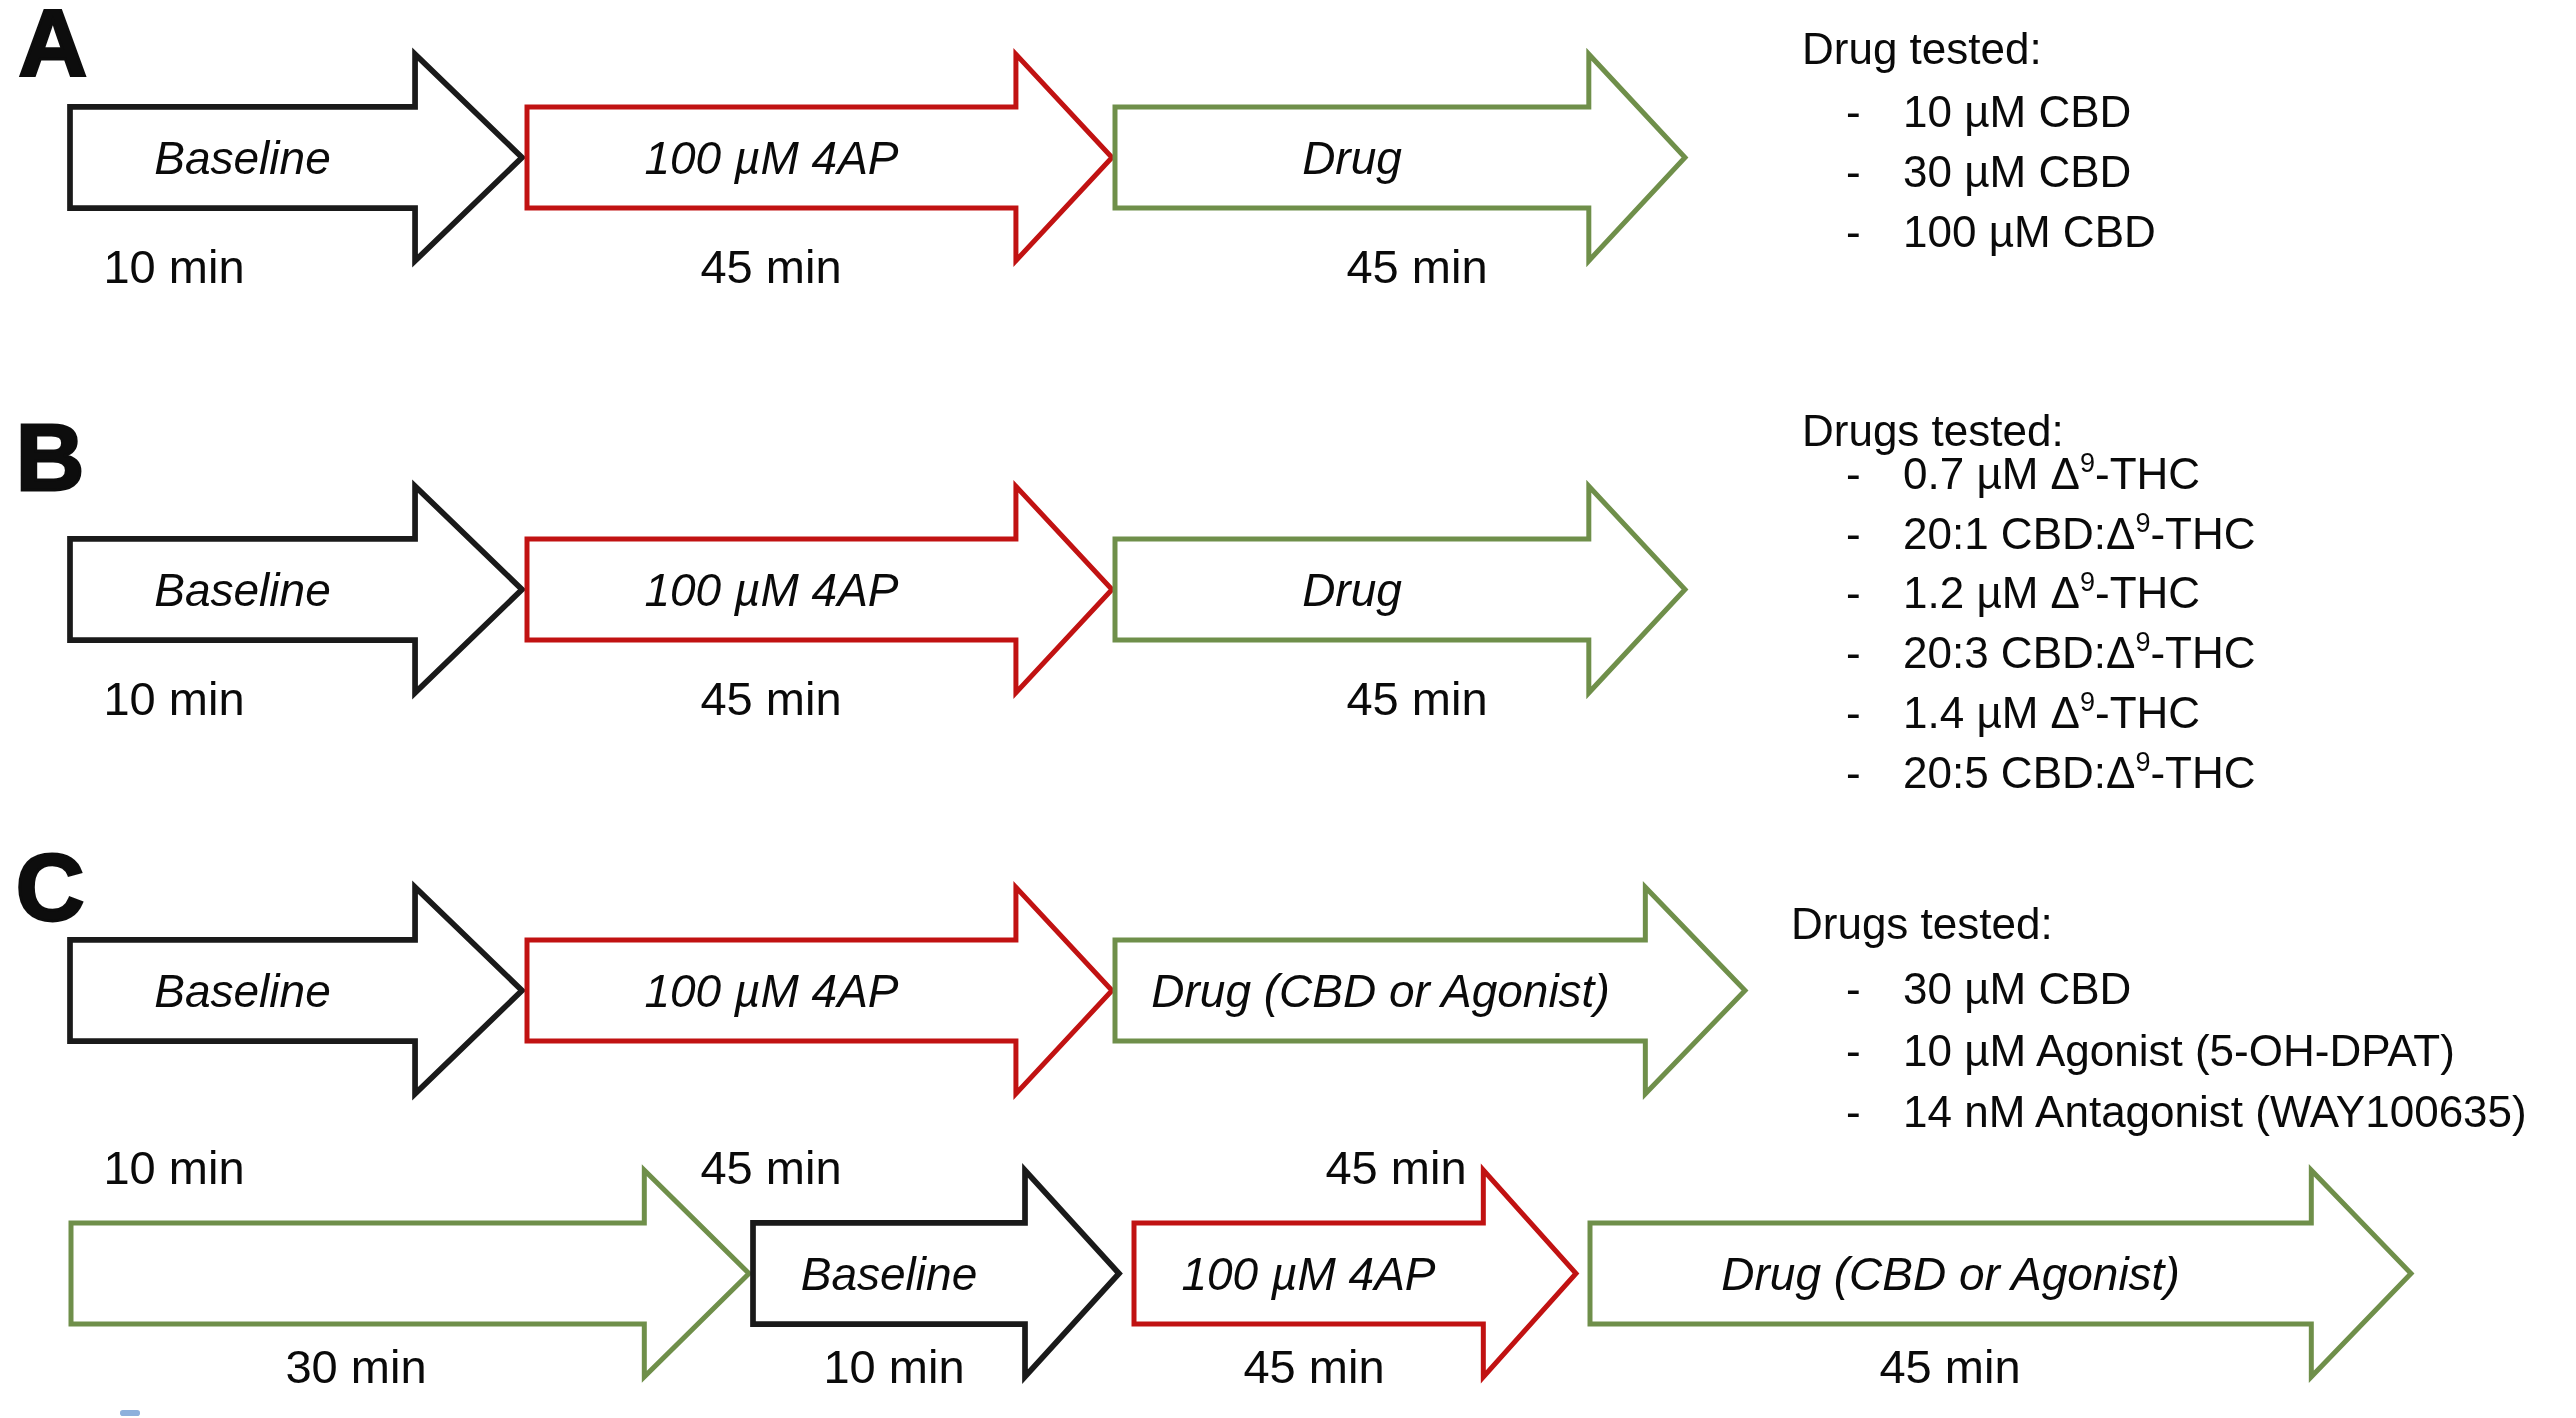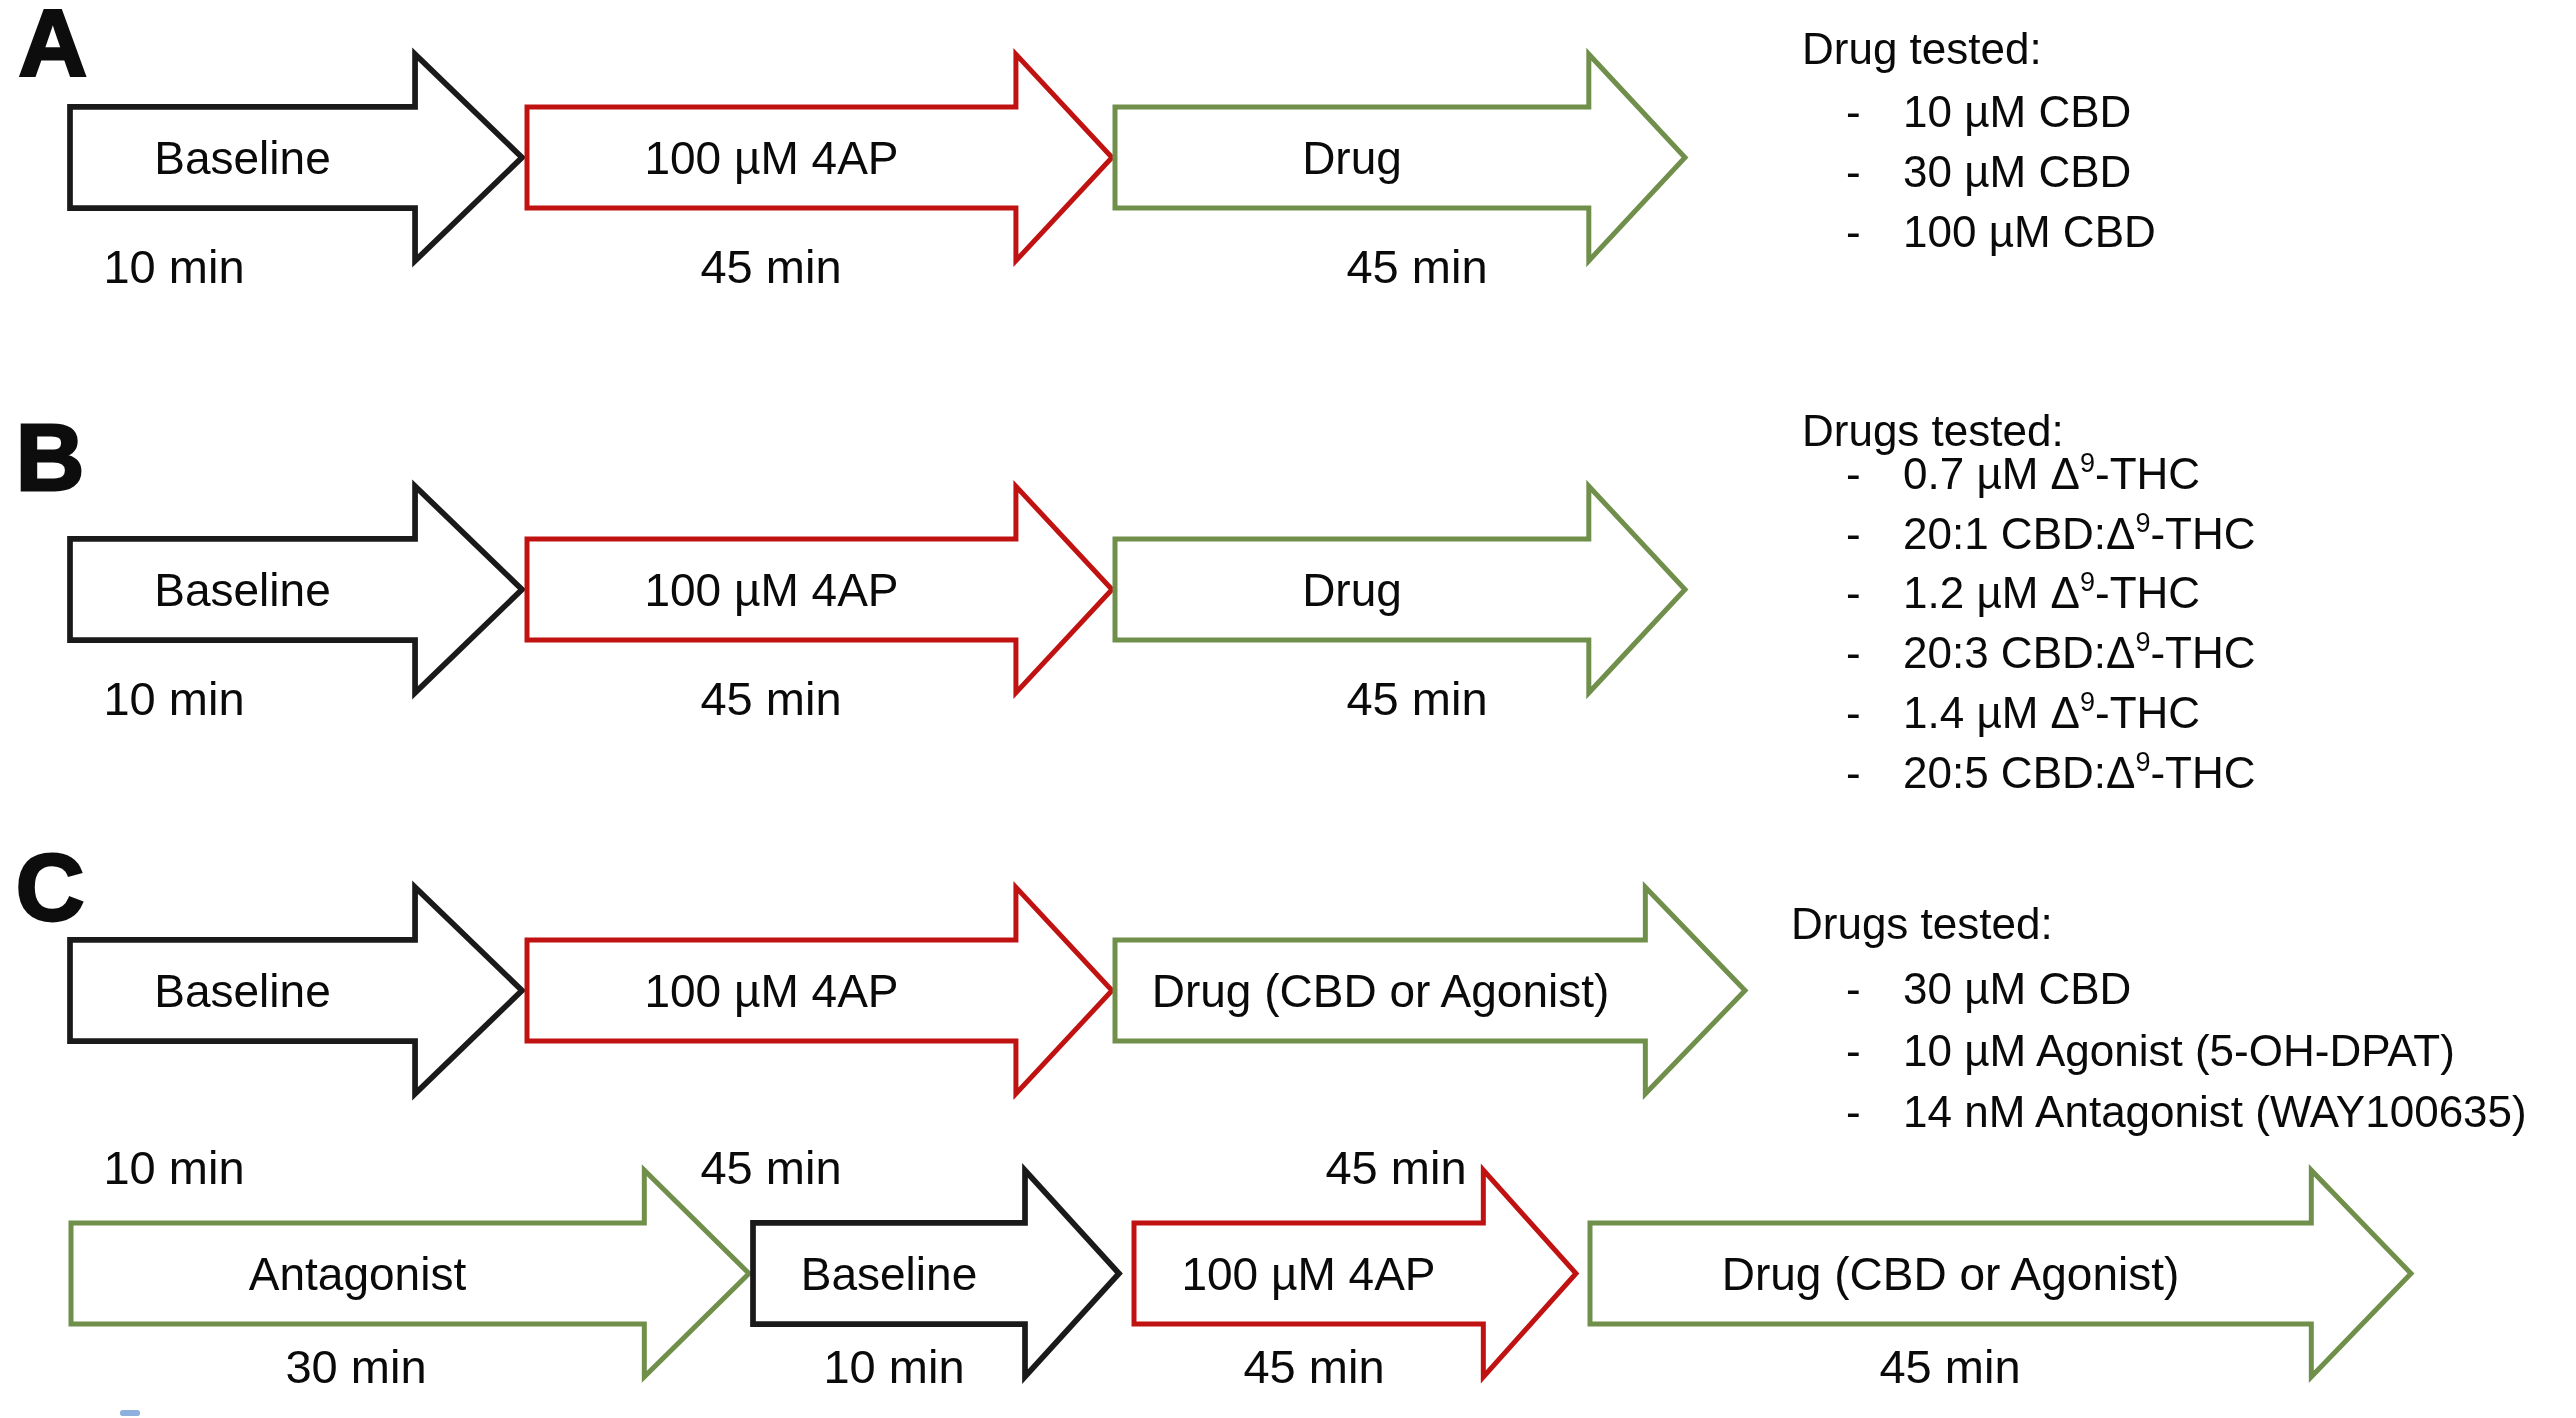--- a/index.html
+++ b/index.html
@@ -10,21 +10,21 @@
   }
   .panel-letter{
     position:absolute;font-size:95px;line-height:1;font-weight:700;
     color:#0d0d0d;-webkit-text-stroke:2.8px #0d0d0d;letter-spacing:0.7px;
   }
   .arrow{position:absolute;}
   .arrow svg{display:block;width:100%;height:100%;overflow:visible;}
   .arrow .lbl{
     position:absolute;top:53px;height:101px;left:0;
     display:flex;align-items:center;justify-content:center;
-    font-size:46px;color:#0a0a0a;white-space:nowrap;
+    font-size:46px;color:#0a0a0a;white-space:nowrap;font-style:italic;
   }
   .duration{
     position:absolute;transform:translateX(-50%);
     font-size:47px;color:#0a0a0a;white-space:nowrap;
   }
   .list-heading{position:absolute;font-size:44px;color:#0a0a0a;white-space:nowrap;text-align:center;}
   .list-row{position:absolute;font-size:44px;color:#0a0a0a;white-space:nowrap;}
   .list-row .dash{position:absolute;left:0;top:0;}
   .list-row .txt{position:absolute;left:57px;top:0;white-space:nowrap;}
   .sup{font-size:27px;position:relative;top:-17px;}
@@ -165,21 +165,20 @@
 </div>
 <div class="list-row" style="left:1846px;top:1087px">
   <span class="dash">-</span>
   <span class="txt"><span>14 nM Antagonist (WAY100635)</span><span class="sup"></span><span></span></span>
 </div>
 
 <div class="arrow" style="left:71px;top:1170px;width:678px;height:207px">
   <svg viewBox="0 0 952 290">
       <polygon points="0,74 805,74 805,0 952,145 805,290 805,216 0,216" fill="#ffffff" stroke="#6f8f4a" stroke-width="7" stroke-linejoin="miter"></polygon>
     </svg>
-  <div class="lbl" style="width:573px">Antagonist</div>
 </div>
 <div class="duration" style="left:356px;top:1339px">30 min</div>
 
 <div class="arrow" style="left:753px;top:1170px;width:366px;height:207px">
   <svg viewBox="0 0 514 290">
       <polygon points="0,74 382,74 382,0 514,145 382,290 382,216 0,216" fill="#ffffff" stroke="#1a1a1a" stroke-width="8" stroke-linejoin="miter"></polygon>
     </svg>
   <div class="lbl" style="width:272px">Baseline</div>
 </div>
 <div class="duration" style="left:894px;top:1339px">10 min</div>

